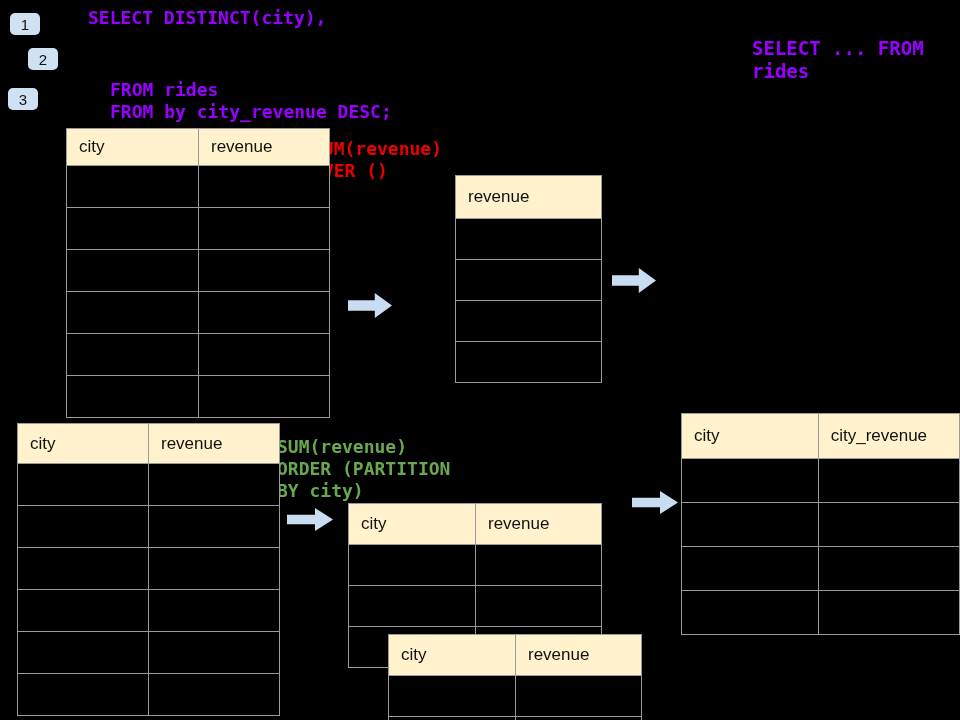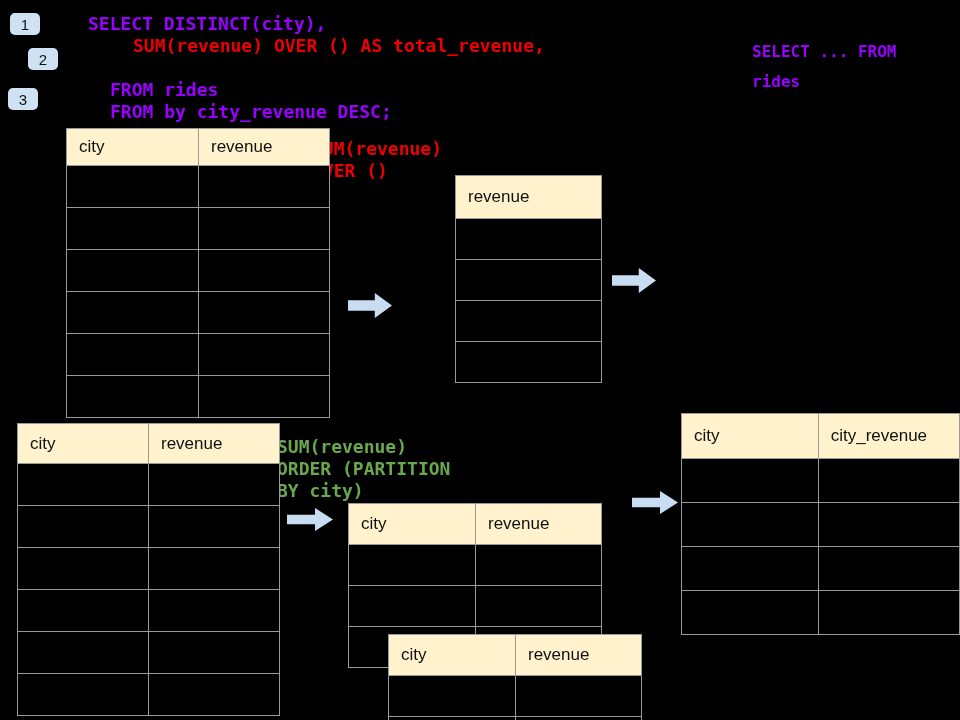--- a/index.html
+++ b/index.html
@@ -15,30 +15,30 @@
     font-size:15px;font-family:"Liberation Sans",sans-serif;
   }
   #badge-1{left:10px;top:13px}
   #badge-2{left:28px;top:48px}
   #badge-3{left:8px;top:88px}
   
   .code-line{
     position:absolute;font-family:"DejaVu Sans Mono","Liberation Mono",monospace;
     font-weight:bold;font-size:18px;white-space:pre;letter-spacing:0;
   }
-  #code-1{left:88px;top:13px;color:var(--c-purple,#9900ff)}
+  #code-1{left:88px;top:7px;color:var(--c-purple,#9900ff)}
   #code-2{left:133px;top:35px;color:var(--c-red,#ee0000)}
   #code-3{left:133px;top:57px;color:var(--c-green,#6aa84f)}
   #code-4{left:110px;top:79px;color:var(--c-purple,#9900ff)}
   #code-5{left:110px;top:101px;color:var(--c-purple,#9900ff)}
   .note{
     position:absolute;font-family:"DejaVu Sans Mono","Liberation Mono",monospace;
     font-weight:bold;white-space:pre-line;
   }
-  #side-note{left:752px;top:37px;font-size:16px;line-height:30px;color:var(--c-purple,#9900ff)}
+  #side-note{left:752px;top:37px;font-size:19px;line-height:23px;color:var(--c-purple,#9900ff)}
   #label-total{left:312px;top:138px;font-size:18px;line-height:22px;color:var(--c-red,#ee0000)}
   #label-partition{left:277px;top:436px;font-size:18px;line-height:22px;color:var(--c-green,#6aa84f)}
   
   .tbl{position:absolute;}
   .tbl table{border-collapse:collapse;table-layout:fixed;}
   .tbl th{
     background:var(--c-header,#fff2cc);color:#111;font-weight:normal;
     font-size:17px;text-align:left;padding:0 0 0 12px;
     border:1px solid var(--c-border,#9a9a9a);
   }
@@ -73,21 +73,20 @@
 </head>
 <body>
 
 <div class="canvas">
 
   <div class="badge" id="badge-1">1</div>
   <div class="badge" id="badge-2">2</div>
   <div class="badge" id="badge-3">3</div>
 
   <div class="code-line" id="code-1">SELECT DISTINCT(city),</div>
-  <div class="code-line" id="code-2">SUM(revenue) OVER () AS total_revenue,</div>
   <div class="code-line" id="code-4">FROM rides</div>
   <div class="code-line" id="code-5">FROM by city_revenue DESC;</div>
 
   <div class="note" id="side-note">SELECT ... FROM
 rides</div>
 
   <div class="note" id="label-total">SUM(revenue)
 OVER ()</div>
   <div class="note" id="label-partition">SUM(revenue)
 ORDER (PARTITION

